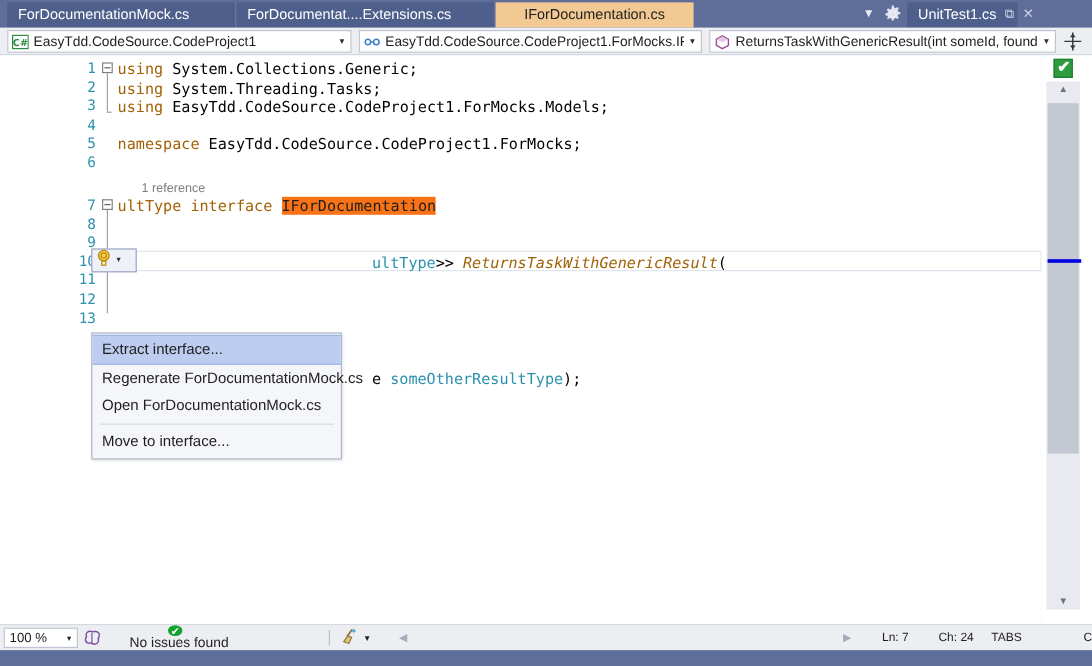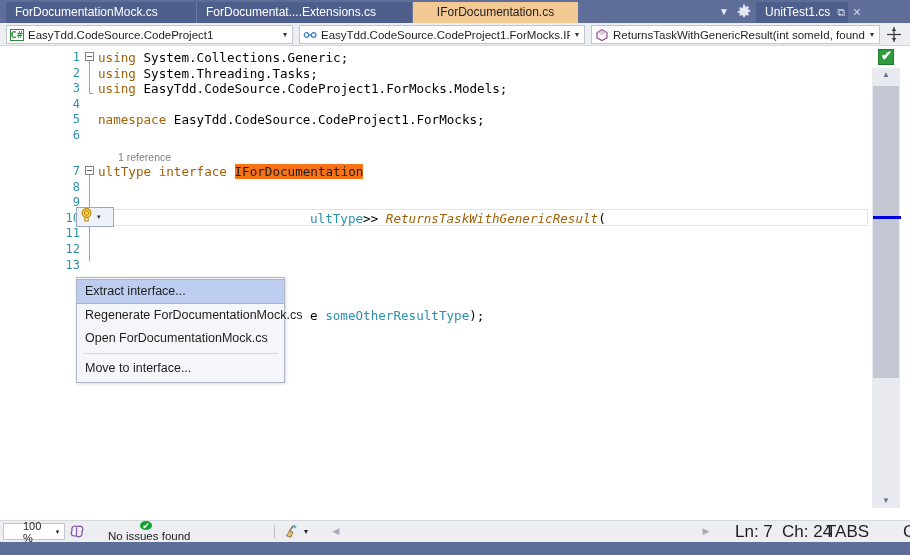--- a/index.html
+++ b/index.html
@@ -380,21 +380,21 @@
     left: 3px; top: 2px;
     width: 62px; height: 17px;
     background: #ffffff;
     border: 1px solid #bfc5d2;
     box-sizing: border-box;
     display: flex;
     align-items: center;
     font-size: 11px;
     cursor: pointer;
   }
-  #zoom-combo .zval { padding-left: 19px; flex: 1; }
+  #zoom-combo .zval { padding-left: 4px; flex: 1; }
   #zoom-combo .zdrop { width: 13px; text-align: center; font-size: 7px; }
   #brain-icon {
     position: absolute;
     left: 69px; top: 3px;
     width: 16px; height: 16px;
     cursor: pointer;
   }
   #issues-status {
     position: absolute;
     left: 108px; top: 0;
@@ -456,21 +456,21 @@
     color: #a7abb8;
     text-align: center;
     line-height: 13px;
     cursor: pointer;
   }
   .sb-item {
     position: absolute;
     top: 0;
     height: 21px;
     line-height: 21px;
-    font-size: 17px;
+    font-size: 10px;
     color: #1e1e1e;
     cursor: default;
   }
   #sb-ln  { left: 735px; }
   #sb-ch  { left: 782px; }
   #sb-tabs{ left: 826px; }
   #sb-crlf{ left: 871px; margin-left: 32px; }
 
   #bottom-chrome {
     position: absolute;

